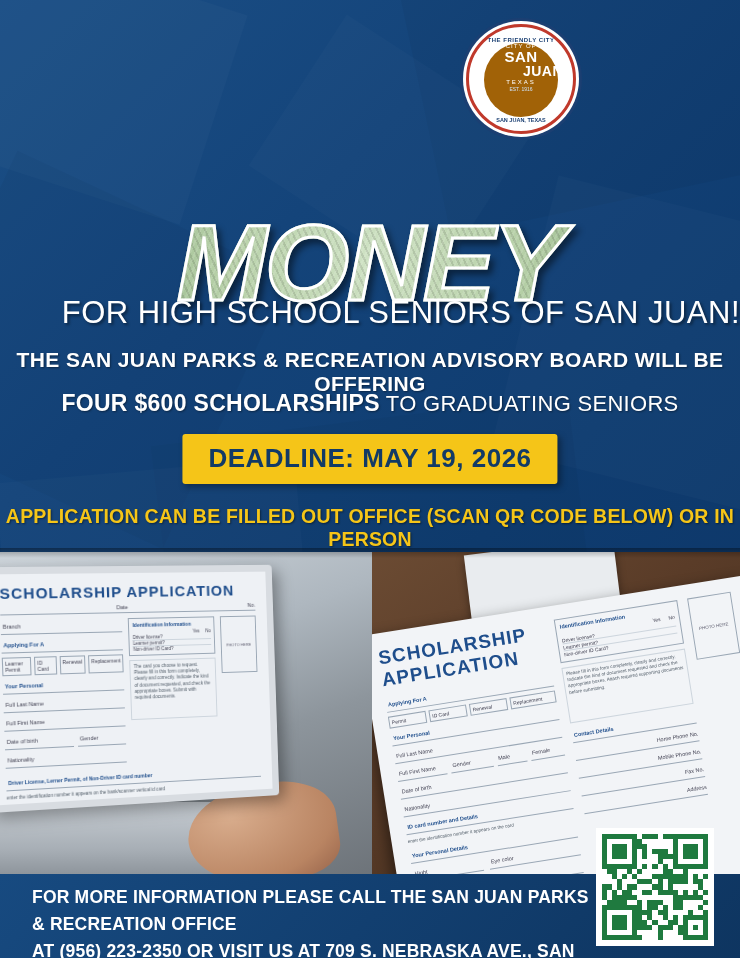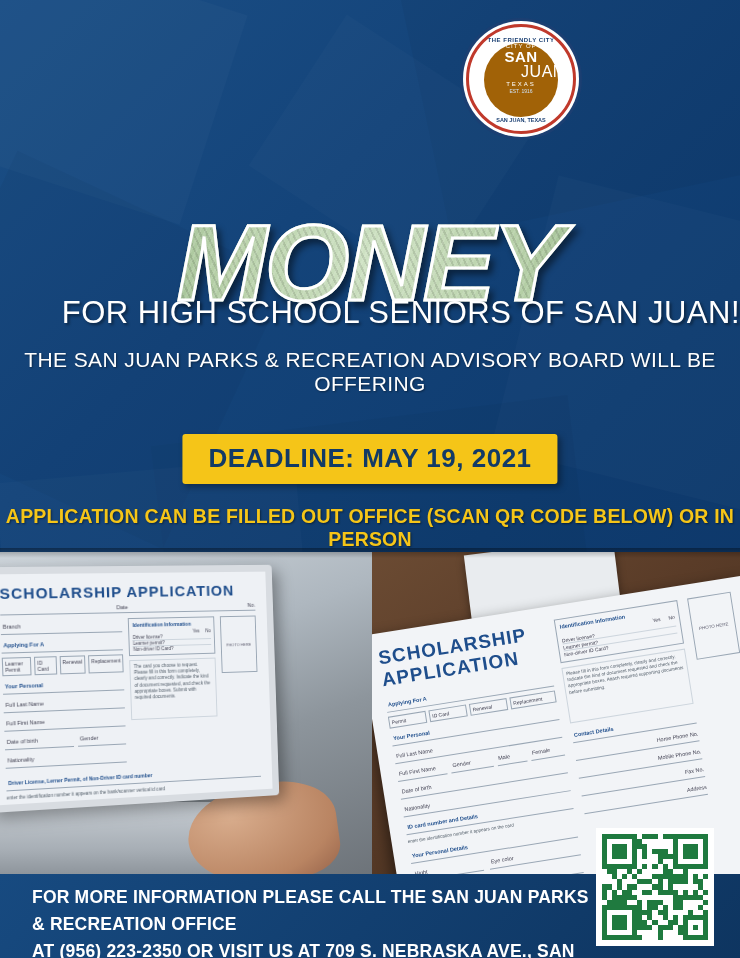--- a/index.html
+++ b/index.html
@@ -92,21 +92,21 @@
     border-radius: 50%;
     background: #a16207;
     display: flex;
     flex-direction: column;
     align-items: center;
     color: #ffffff;
     line-height: 1;
   }
   .seal .city { font-size: 6px; letter-spacing: 1px; }
   .seal .san { font-size: 15px; font-weight: bold; letter-spacing: 0.5px; }
-  .seal .juan { font-size: 16px; font-weight: normal; letter-spacing: 0.5px; margin-left: 44px; }
+  .seal .juan { font-size: 14px; font-weight: bold; letter-spacing: 0.5px; margin-left: 44px; }
   .seal .texas { font-size: 6px; letter-spacing: 2px; margin-top: 1px; }
   .seal .est { font-size: 5px; margin-top: 2px; color: #cfe0f2; }
   .seal .ring-bot {
     font-size: 5.5px;
     color: #1b3f72;
     font-weight: bold;
     margin-bottom: 3px;
   }
 
   
@@ -147,20 +147,21 @@
   }
   .sub2 {
     position: absolute;
     top: 348px;
     left: 0; right: 0;
     text-align: center;
     color: #ffffff;
     font-size: 21px;
     letter-spacing: 0.4px;
     text-shadow: 1px 1px 2px rgba(0,0,0,0.4);
+    font-weight: bold;
   }
   .sub3 {
     position: absolute;
     top: 390px;
     left: 0; right: 0;
     text-align: center;
     color: #ffffff;
     font-size: 22px;
     letter-spacing: 0.3px;
     text-shadow: 1px 1px 2px rgba(0,0,0,0.4);
@@ -392,22 +393,23 @@
           <div class="est">EST. 1916</div>
         </div>
         <div class="ring-bot">SAN JUAN, TEXAS</div>
       </div>
     </div>
 
     <div class="headline headline-line2" style="top:226px;">MONEY</div>
 
     <div class="sub1">FOR HIGH SCHOOL SENIORS OF SAN JUAN!</div>
     <div class="sub2">THE SAN JUAN PARKS &amp; RECREATION ADVISORY BOARD WILL BE OFFERING</div>
-
-    <div class="deadline">DEADLINE: MAY 19, 2021</div>
+    <div class="sub3"><b>FOUR $600 SCHOLARSHIPS</b><span> TO GRADUATING SENIORS</span></div>
+
+    <div class="deadline">DEADLINE: MAY 19, 2026</div>
     <div class="apply-line">APPLICATION CAN BE FILLED OUT OFFICE (SCAN QR CODE BELOW) OR IN PERSON</div>
   </div>
 
   <div class="shadow-band"></div>
 
   <div class="photos">
 
     <div class="photo-left">
       <div class="laptop-base"></div>
       <div class="hand-left"></div>

